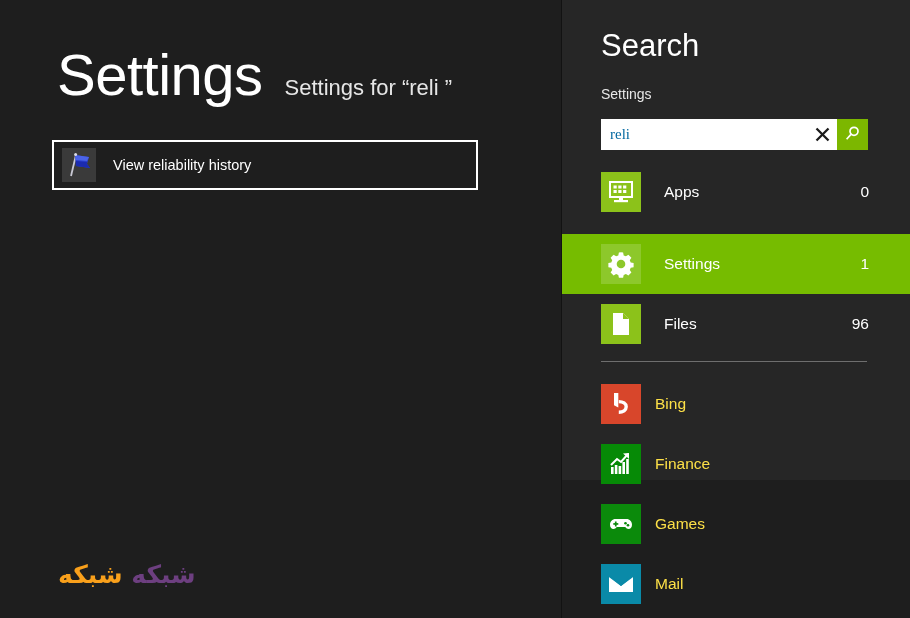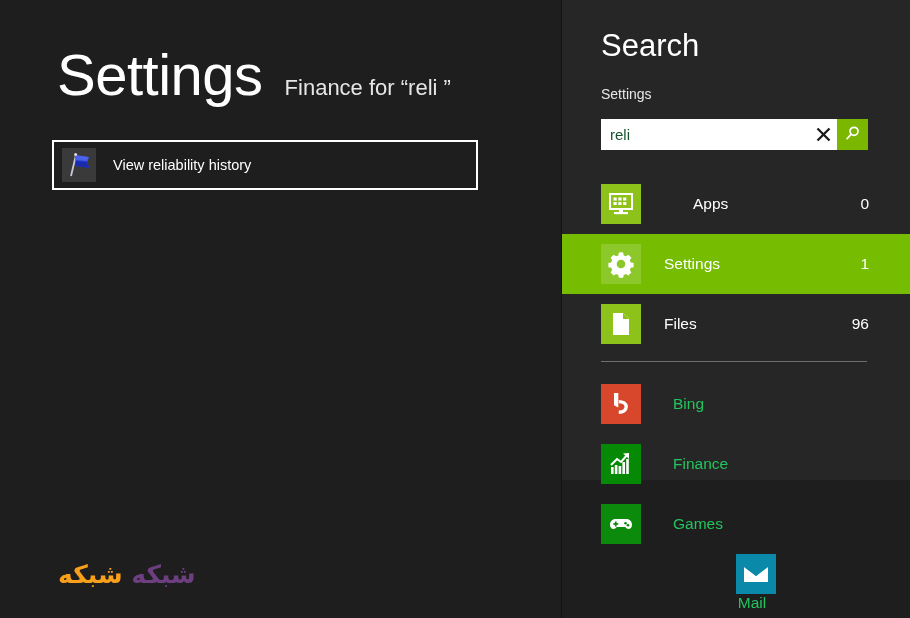--- a/index.html
+++ b/index.html
@@ -146,23 +146,23 @@
     display: flex;
     align-items: center;
   }
 
   #search-input {
     flex: 1;
     height: 100%;
     border: none;
     outline: none;
     background: transparent;
-    font-family: Liberation Sans, sans-serif;
+    font-family: Liberation Serif, serif;
     font-size: 15px;
-    color: #14532d;
+    color: #0369a1;
     padding-left: 9px;
   }
 
   #clear-button {
     width: 30px;
     height: 100%;
     border: none;
     background: transparent;
     cursor: pointer;
     display: flex;
@@ -247,36 +247,36 @@
     width: 40px;
     height: 40px;
     margin-left: 39px;
     flex: none;
     display: flex;
     align-items: center;
     justify-content: center;
   }
 
   .app-label {
-    margin-left: 32px;
+    margin-left: 14px;
     font-size: 15.5px;
-    color: #22c55e;
+    color: #fde047;
     font-weight: 400;
   }
 </style>
 </head>
 <body>
 
 <div id="screen">
 
   <div id="main-area">
 
     <div id="title-row">
       <span id="page-title">Settings</span>
-      <span id="results-subtitle">Finance for “reli ”</span>
+      <span id="results-subtitle">Settings for “reli ”</span>
     </div>
 
     <div id="result-tile">
       <span class="flag-tile">
         <svg width="30" height="30" viewBox="0 0 30 30">
           <line x1="7" y1="26" x2="12" y2="5" stroke="#c9c9d4" stroke-width="1.8"></line>
           <polygon points="11,5 25,7 23,14 26,18 12,16" fill="#2a3fd0"></polygon>
           <polygon points="11,5 25,7 23,11 12,10" fill="#4a63e8"></polygon>
           <polygon points="12,11 23,12 23,14 26,18 12,16" fill="#1b2bb0"></polygon>
           <circle cx="11.6" cy="4.6" r="1.5" fill="#dcdce6"></circle>
@@ -309,21 +309,21 @@
       <button id="search-button">
         <span>
           <svg width="17" height="17" viewBox="0 0 17 17">
             <circle cx="10" cy="6.3" r="4" fill="none" stroke="#ffffff" stroke-width="1.7"></circle>
             <line x1="7" y1="9.4" x2="2.6" y2="14.2" stroke="#ffffff" stroke-width="1.7"></line>
           </svg>
         </span>
       </button>
     </div>
 
-    <div class="scope-row" style="top:174px;gap:29px;">
+    <div class="scope-row" style="top:162px;">
       <span class="scope-icon">
         <svg width="28" height="28" viewBox="0 0 28 28">
           <rect x="3" y="4" width="22" height="15" fill="none" stroke="#ffffff" stroke-width="2"></rect>
           <rect x="6.5" y="7.5" width="3.2" height="3" fill="#ffffff"></rect>
           <rect x="11.3" y="7.5" width="3.2" height="3" fill="#ffffff"></rect>
           <rect x="16.1" y="7.5" width="3.2" height="3" fill="#ffffff"></rect>
           <rect x="6.5" y="12" width="3.2" height="3" fill="#ffffff"></rect>
           <rect x="11.3" y="12" width="3.2" height="3" fill="#ffffff"></rect>
           <rect x="16.1" y="12" width="3.2" height="3" fill="#ffffff"></rect>
           <rect x="12" y="19" width="4" height="3" fill="#ffffff"></rect>
@@ -389,21 +389,21 @@
           <path fill="#ffffff" d="M9.5 10h11c3.2 0 5.5 2.6 5.5 5.7 0 2.4-1.4 4.3-3.4 4.3-1.6 0-2.3-1-3.4-2h-8.4c-1.1 1-1.8 2-3.4 2C5.4 20 4 18.1 4 15.7 4 12.6 6.3 10 9.5 10z"></path>
           <rect x="7.3" y="14.1" width="5" height="1.7" fill="#0b8a0b"></rect>
           <rect x="8.9" y="12.5" width="1.7" height="5" fill="#0b8a0b"></rect>
           <circle cx="19.5" cy="14.2" r="1.3" fill="#0b8a0b"></circle>
           <circle cx="22" cy="16.3" r="1.3" fill="#0b8a0b"></circle>
         </svg>
       </span>
       <span class="app-label">Games</span>
     </div>
 
-    <div class="app-row" style="top:554px;flex-direction:column;">
+    <div class="app-row" style="top:554px;">
       <span class="app-icon" style="background:#0a8aa8;">
         <svg width="30" height="30" viewBox="0 0 30 30">
           <rect x="3" y="7" width="24" height="16" fill="#ffffff"></rect>
           <polygon points="3,7 27,7 15,17" fill="#0a8aa8"></polygon>
           <polyline points="3,7 15,16 27,7" fill="none" stroke="#0a8aa8" stroke-width="1.6"></polyline>
         </svg>
       </span>
       <span class="app-label">Mail</span>
     </div>
 

